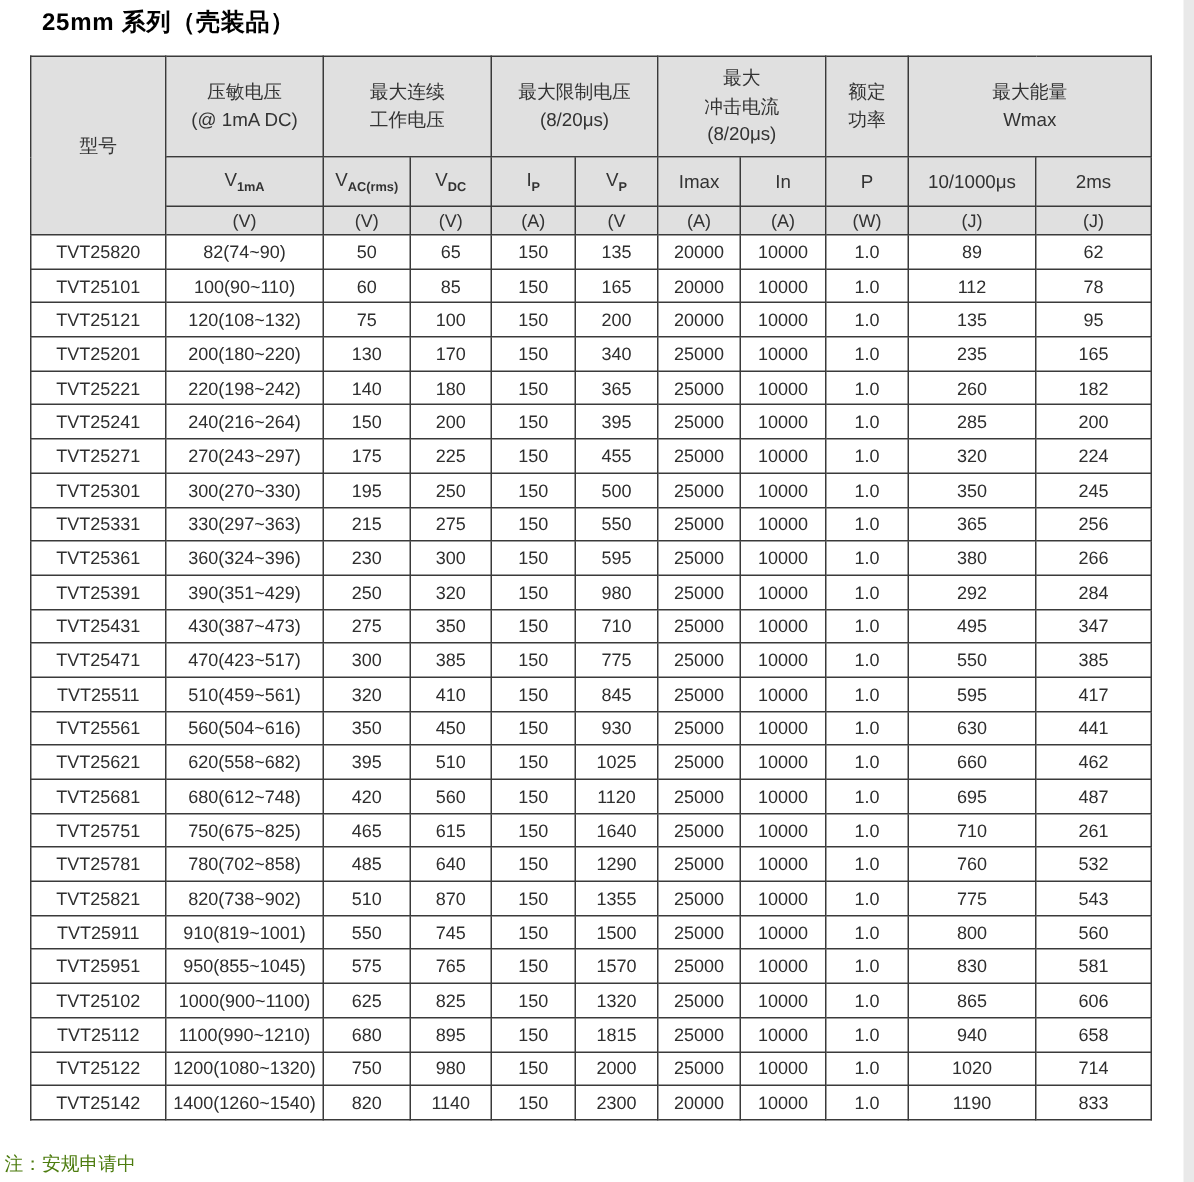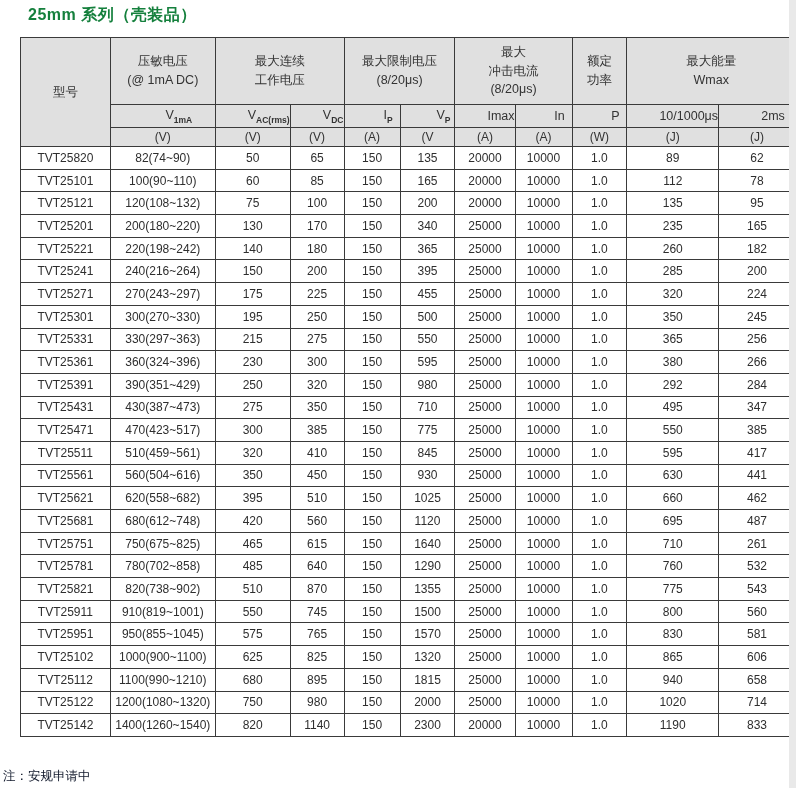--- a/index.html
+++ b/index.html
@@ -14,41 +14,41 @@
     width:796px;height:788px;position:relative;background:#ffffff;
     font-family:"Liberation Sans","DejaVu Sans",sans-serif;
     color:var(--text);overflow:hidden;
   }
   .page-edge-strip{
     position:absolute;top:0;right:0;width:7px;height:788px;
     background:var(--strip);
   }
   .page-title{
     position:absolute;left:28px;top:5px;margin:0;
-    font-size:16px;font-weight:bold;color:#15803d;
+    font-size:16px;font-weight:bold;color:#000000;
     letter-spacing:0.5px;
   }
   table.spec{
     position:absolute;left:20px;top:37px;
     border-collapse:collapse;table-layout:fixed;
   }
   .spec th,.spec td{
     border:1px solid var(--border);
     text-align:center;vertical-align:middle;
     padding:0;overflow:hidden;white-space:nowrap;
   }
   .spec thead th{background:var(--header-bg);font-weight:normal;}
   .row-group th{height:67px;font-size:12.5px;line-height:1.5;}
-  .row-symbols th{height:23px;font-size:12.5px;font-weight:bold;padding-left:32px;}
+  .row-symbols th{height:33px;font-size:12.5px;font-weight:bold;}
   .row-symbols sub{font-size:8.5px;font-weight:bold;}
   .row-units th{height:19px;font-size:12px;font-weight:bold;}
   .spec tbody td{height:22.7px;font-size:12px;color:#2e2e2e;}
   .note{
     position:absolute;left:3px;top:768px;
-    font-size:12.5px;color:#0f172a;
+    font-size:12.5px;color:#4d7c0f;
   }
 </style>
 </head>
 <body>
 
 <h1 class="page-title">25mm 系列（壳装品）</h1>
 
 <table class="spec">
   <colgroup>
     <col style="width:90px">

